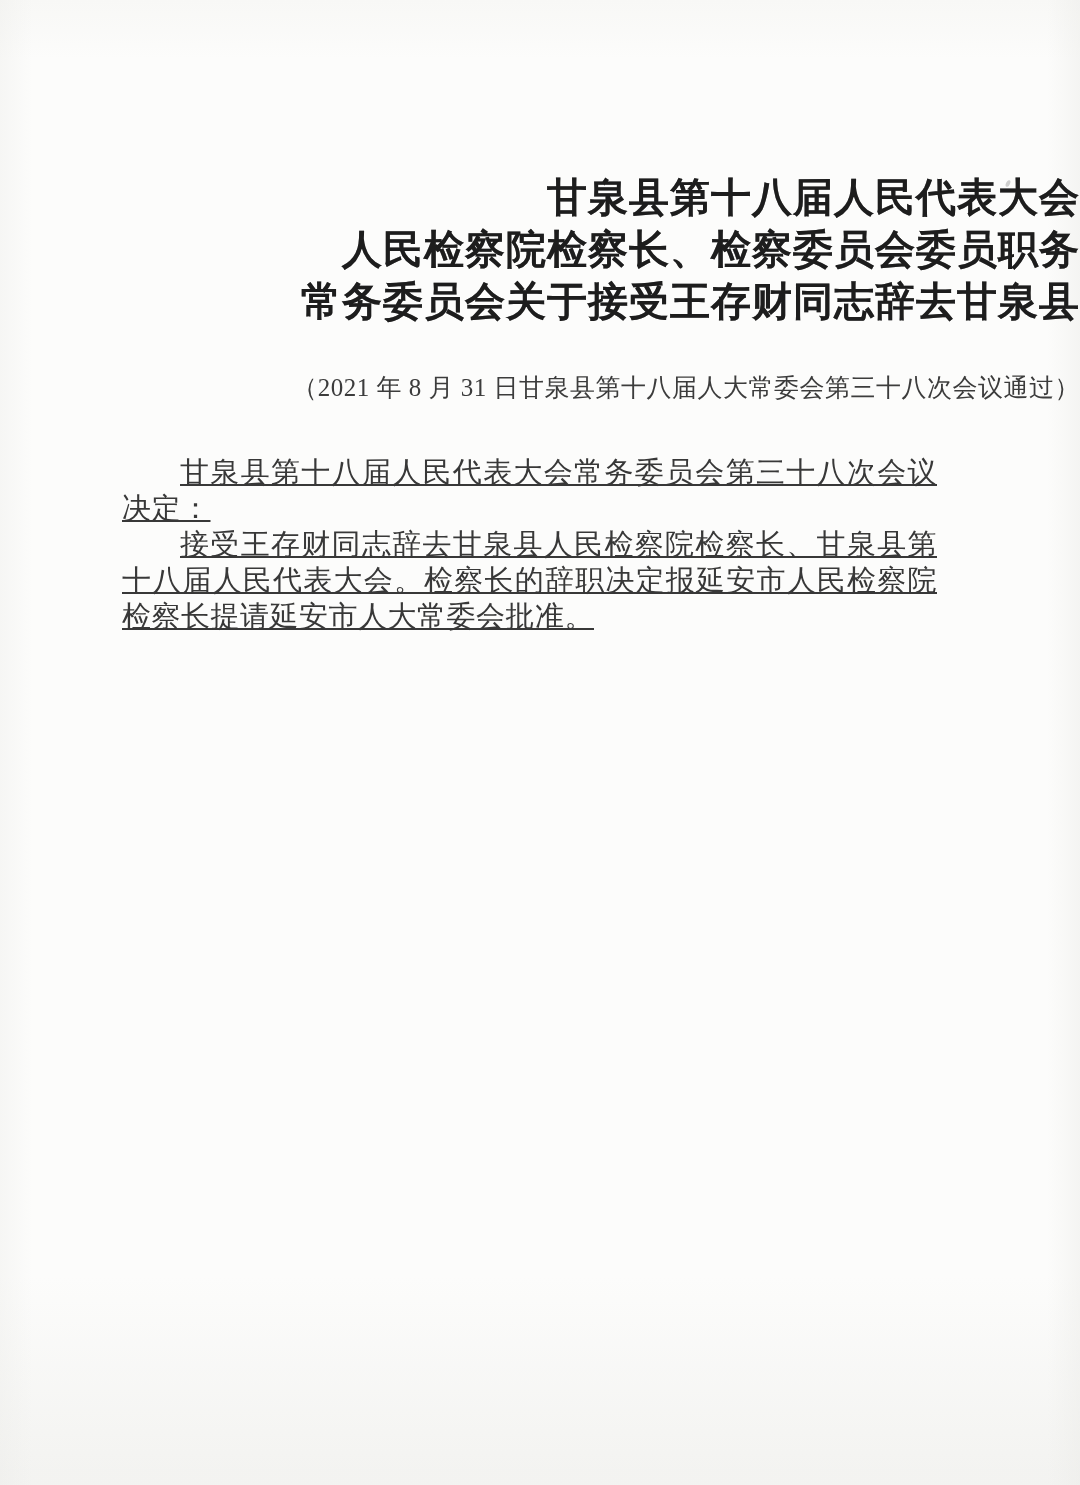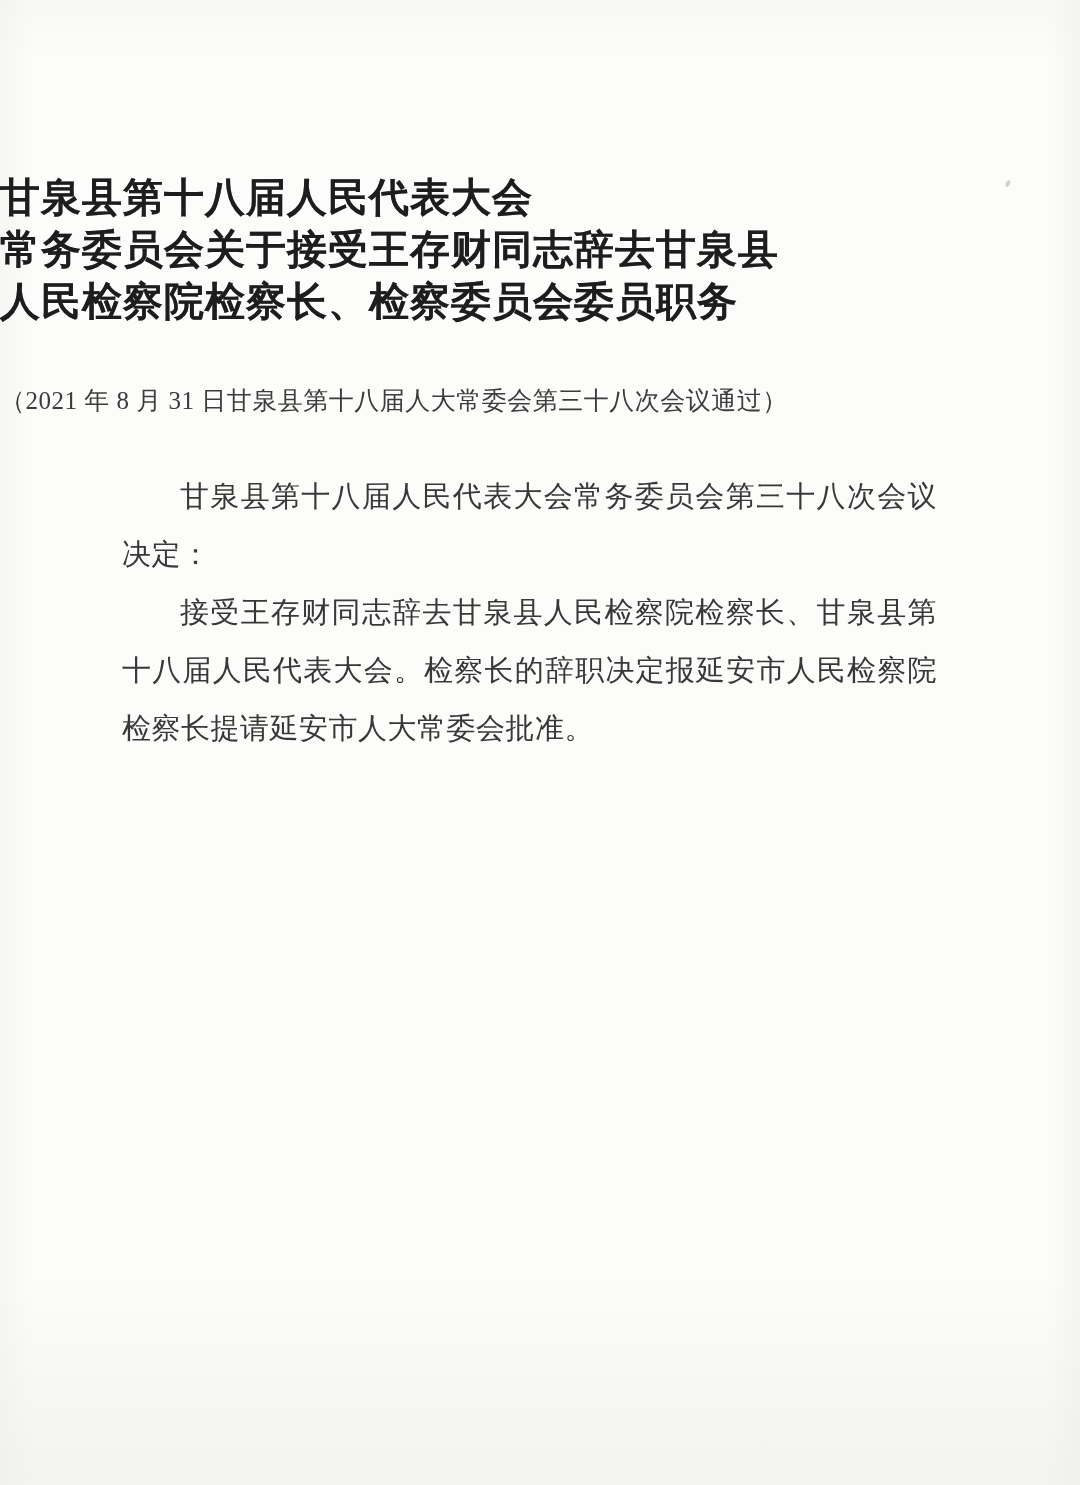--- a/index.html
+++ b/index.html
@@ -19,77 +19,78 @@
     box-sizing: border-box;
     
     background:
       linear-gradient(90deg, rgba(235,235,232,0.35) 0%, rgba(255,255,255,0) 3%, rgba(255,255,255,0) 97%, rgba(235,235,232,0.45) 100%),
       linear-gradient(180deg, rgba(244,244,241,0.5) 0%, rgba(255,255,255,0) 4%, rgba(255,255,255,0) 86%, rgba(236,236,233,0.55) 99%),
       #fcfcfb;
     color: #2b2b2b;
   }
   .title-block {
     padding-top: 172px;
-    text-align: left;
+    text-align: right;
   }
   .title-line {
     font-size: 40px;
     line-height: 52px;
     font-weight: 700;
     letter-spacing: 1px;
     color: #1d1d1d;
     
     text-shadow: 0 0 0.6px rgba(30,30,30,0.55);
     white-space: nowrap;
   }
   .subtitle {
-    margin-top: 57px;
-    text-align: left;
+    margin-top: 44px;
+    text-align: right;
     font-size: 25px;
     line-height: 32px;
     color: #3c3c3c;
     letter-spacing: 0.5px;
     white-space: nowrap;
   }
   .body-block {
     margin-top: 50px;
     padding-left: 122px;
     padding-right: 143px;
     text-align: justify;
     text-justify: inter-ideograph;
   }
   .para {
     margin: 0;
     font-size: 29px;
-    line-height: 58px;
+    line-height: 36px;
     color: #383838;
     letter-spacing: 0.5px;
     text-indent: 2em;
+    text-decoration: underline;
   }
   
   .speck {
     position: absolute;
     left: 1006px;
     top: 180px;
     width: 4px;
     height: 7px;
     border-radius: 50%;
     background: rgba(120,120,120,0.35);
     transform: rotate(25deg);
   }
 </style>
 </head>
 <body>
 
 <div class="page">
 
   <header class="title-block">
     <div class="title-line">甘泉县第十八届人民代表大会</div>
+    <div class="title-line">人民检察院检察长、检察委员会委员职务</div>
     <div class="title-line">常务委员会关于接受王存财同志辞去甘泉县</div>
-    <div class="title-line">人民检察院检察长、检察委员会委员职务</div>
   </header>
 
   <div class="subtitle">（2021 年 8 月 31 日甘泉县第十八届人大常委会第三十八次会议通过）</div>
 
   <main class="body-block">
     <p class="para">甘泉县第十八届人民代表大会常务委员会第三十八次会议决定：</p>
     <p class="para">接受王存财同志辞去甘泉县人民检察院检察长、甘泉县第十八届人民代表大会。检察长的辞职决定报延安市人民检察院检察长提请延安市人大常委会批准。</p>
   </main>
 
   <span class="speck"></span>

